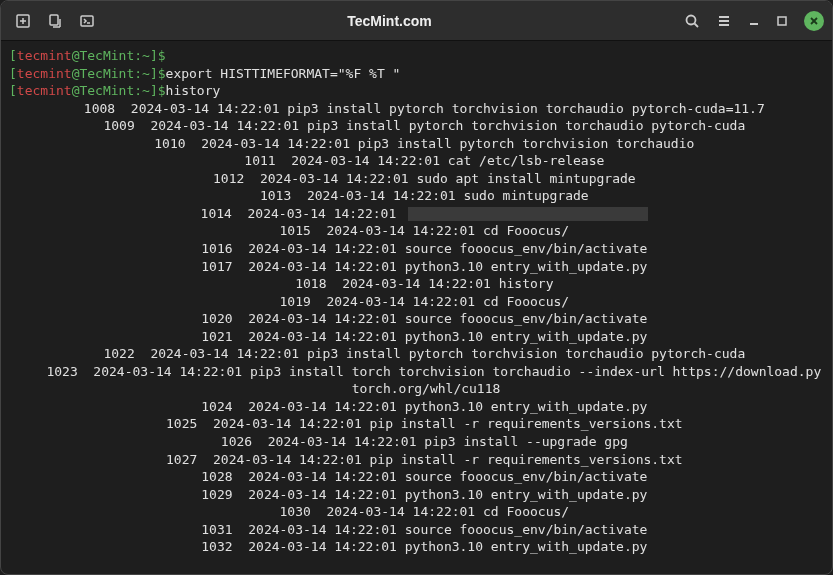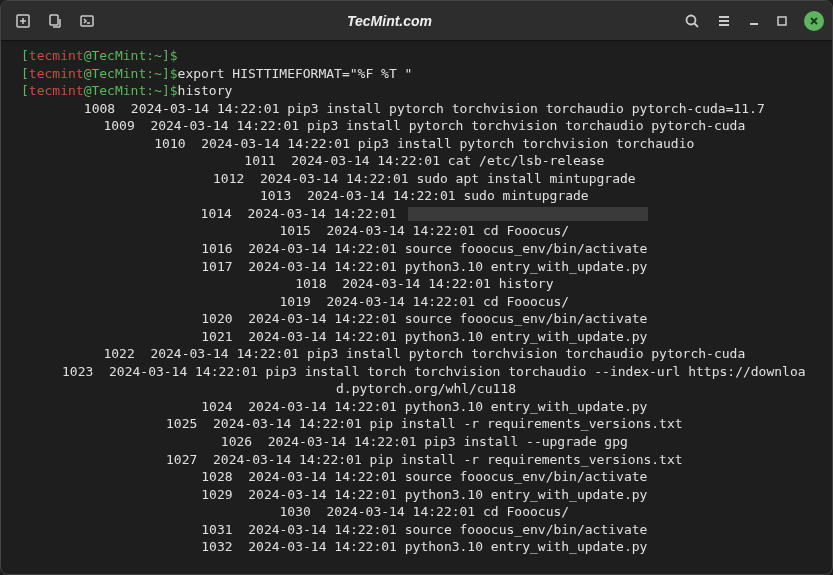--- a/index.html
+++ b/index.html
@@ -14,21 +14,20 @@
     border-radius: 8px;
   }
   .titlebar {
     height: 40px;
     background: #2d2d2d;
     display: flex;
     align-items: center;
     padding: 0 8px;
     color: #ddd;
     border-bottom: 1px solid #111;
-    font-style: italic;
   }
   .tb-left { display: flex; align-items: center; gap: 4px; }
   .tb-icon {
     width: 28px; height: 28px;
     display: flex; align-items: center; justify-content: center;
     color: #ccc;
     border-radius: 4px;
   }
   .tb-icon svg { width: 16px; height: 16px; }
   .tb-title {
@@ -49,21 +48,21 @@
     font-weight: bold;
     font-size: 11px;
     margin-left: 6px;
   }
   .win-btn {
     width: 24px; height: 24px;
     display: flex; align-items: center; justify-content: center;
     color: #ccc;
   }
   .terminal {
-    padding: 6px 20px;
+    padding: 6px 8px;
     color: #e0e0e0;
     line-height: 1.35;
     white-space: pre;
     font-size: 13px;
     letter-spacing: 0;
   }
   .prompt-open, .prompt-close { color: #5fb55f; }
   .prompt-user { color: #d04848; }
   .prompt-at { color: #5fb55f; }
   .prompt-host { color: #5fb55f; }

